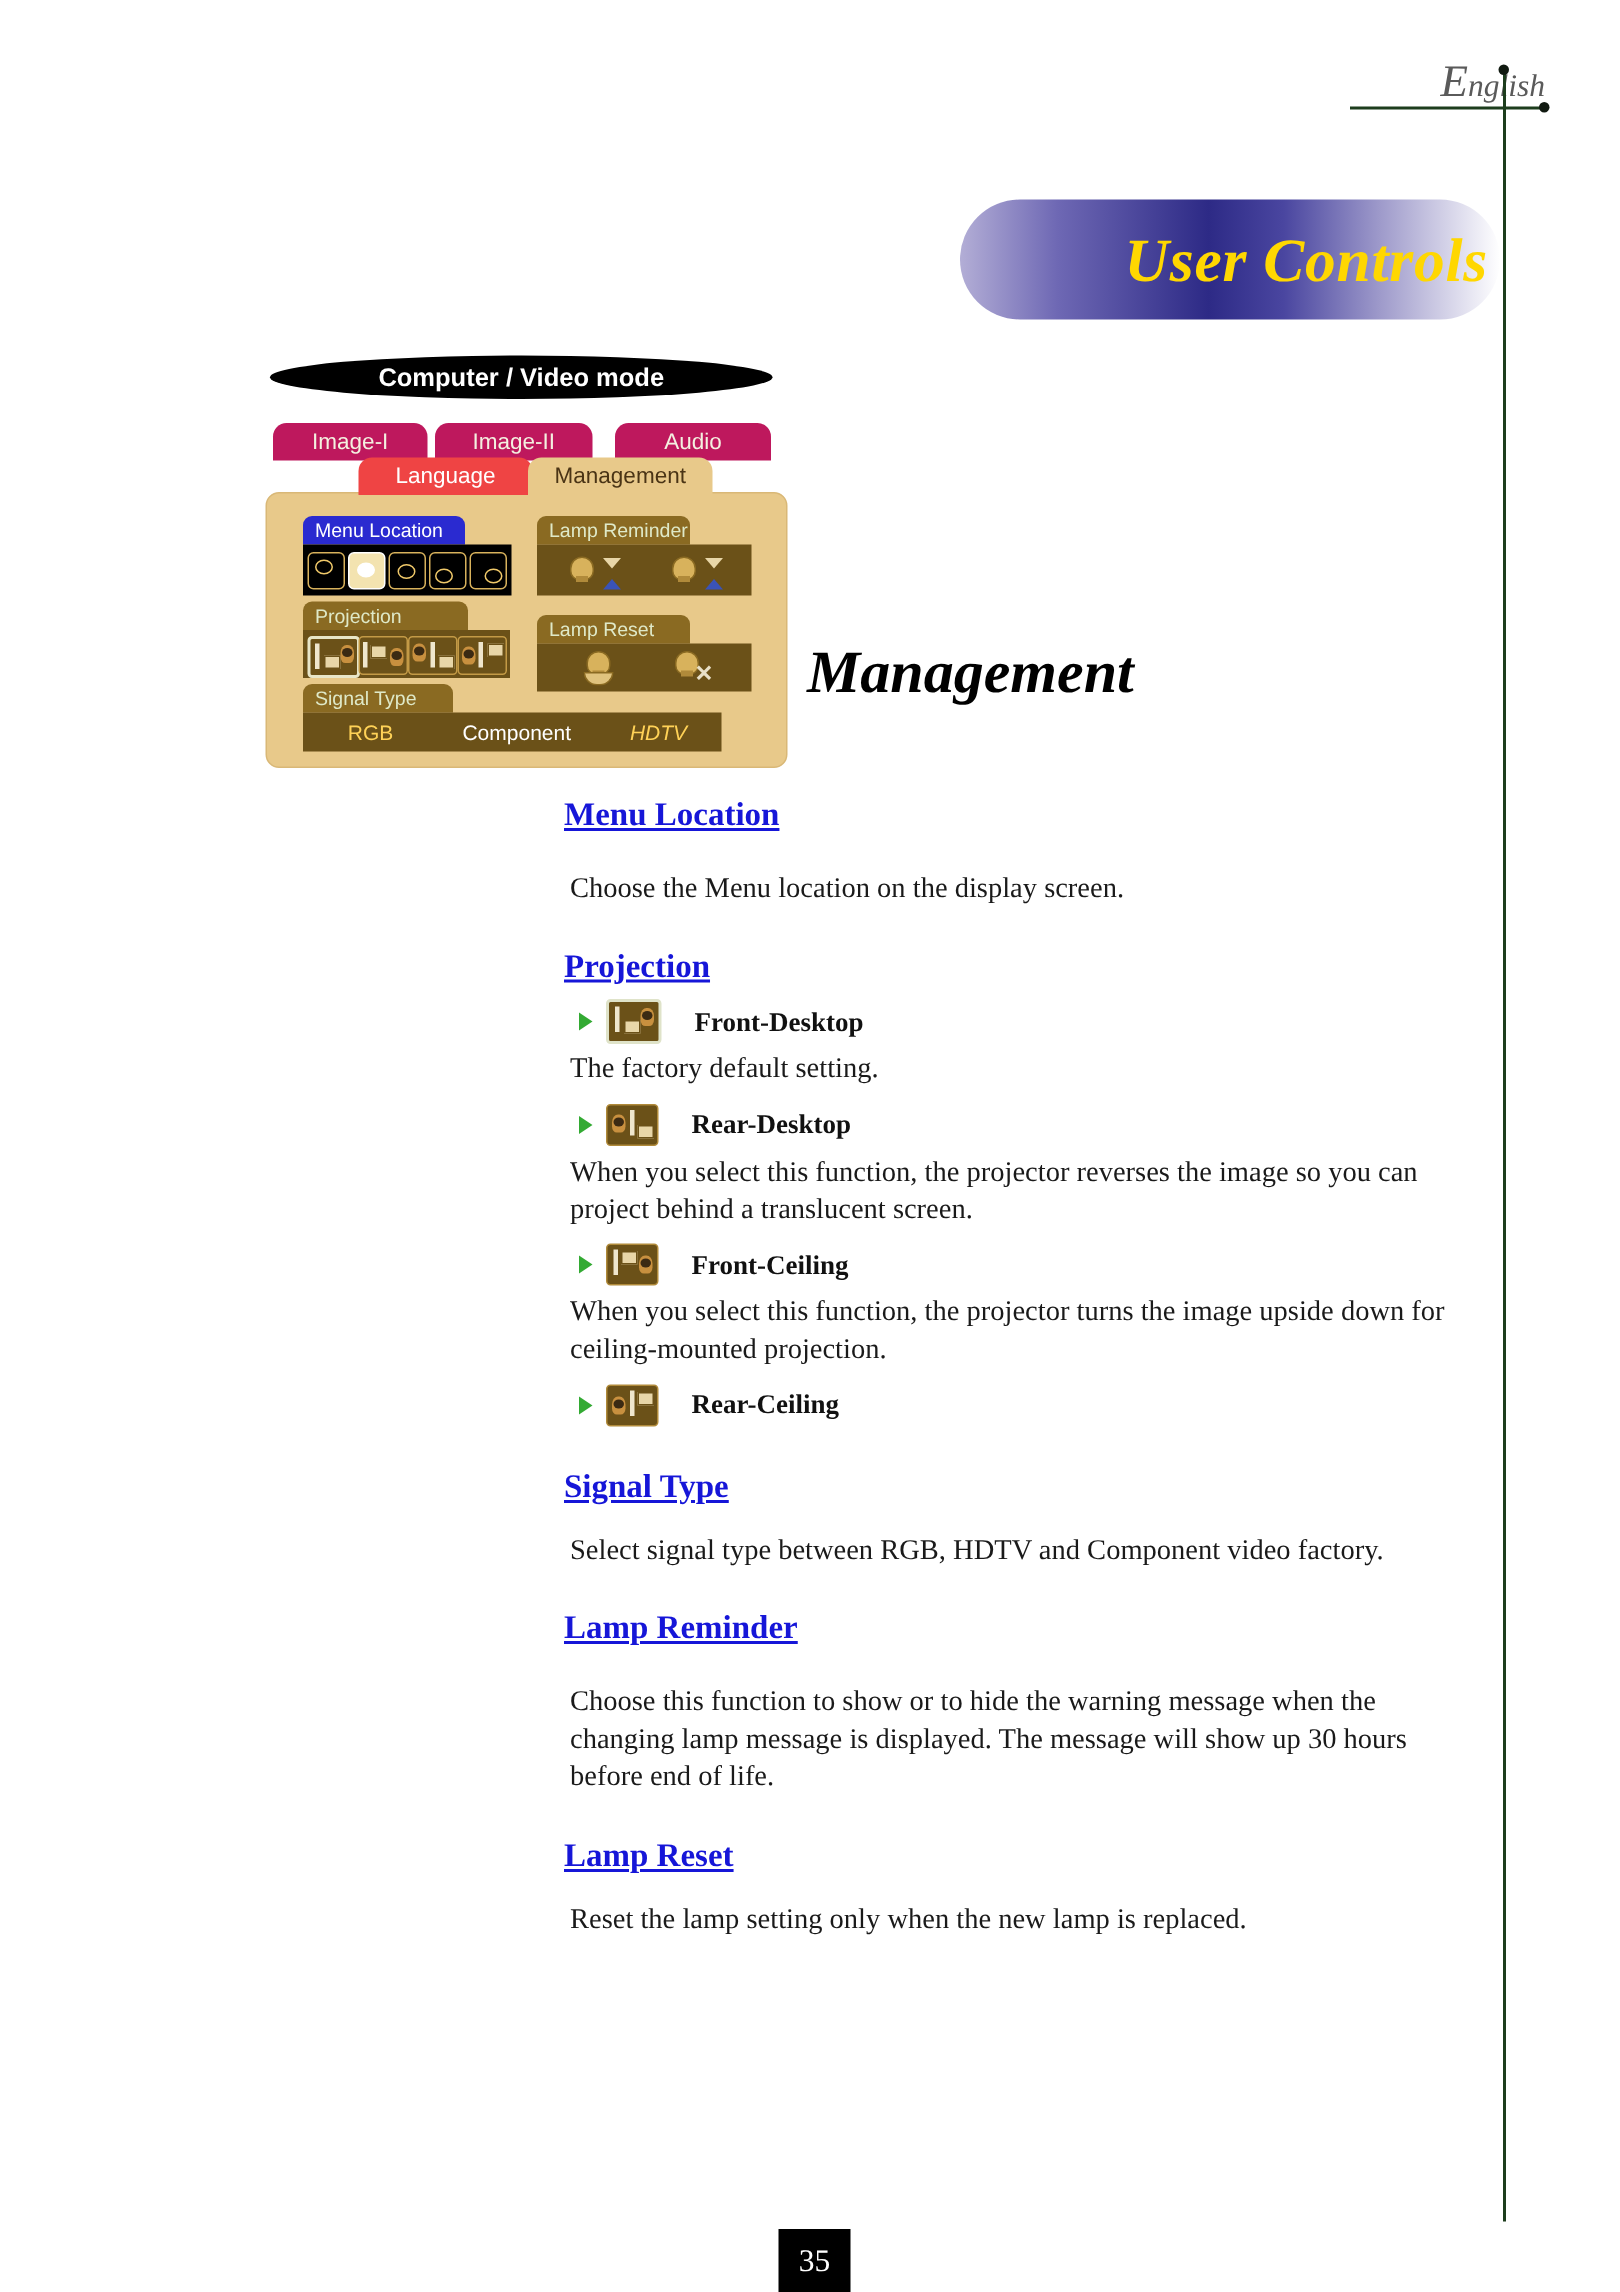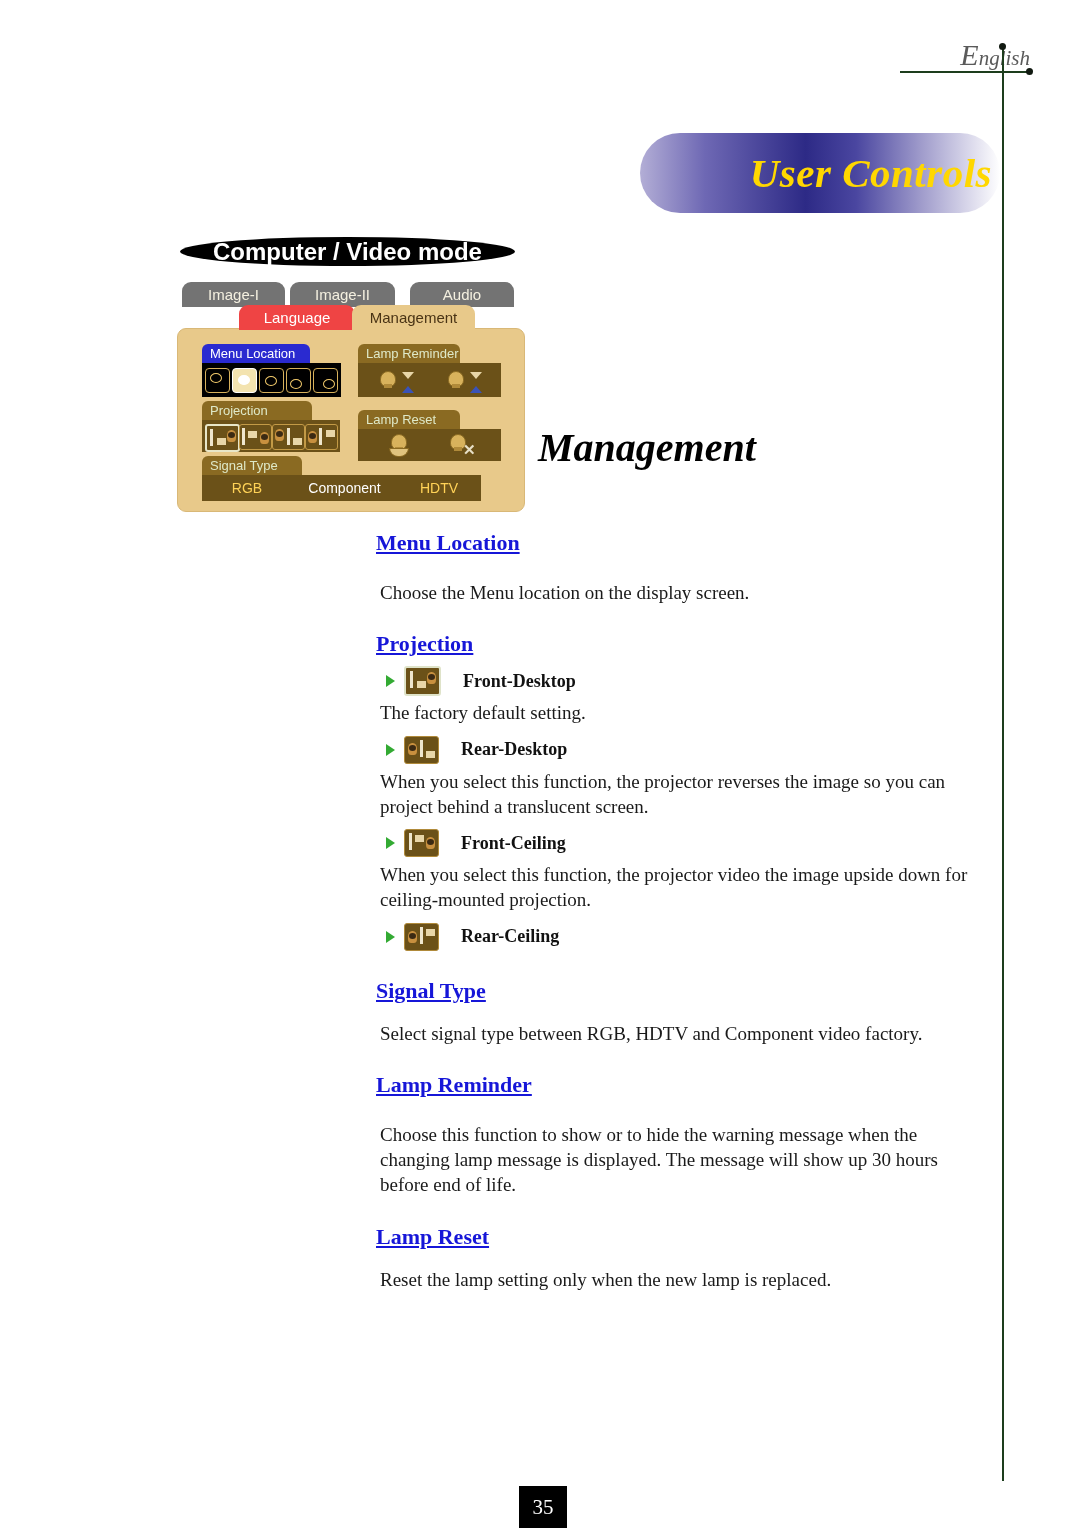--- a/index.html
+++ b/index.html
@@ -37,31 +37,31 @@
   }
 
   
   #mode-banner{
     position:absolute;left:180px;top:237px;width:335px;height:29px;
     background:#000;border-radius:50%/50%;
   }
   #mode-banner-label{
     position:absolute;left:180px;top:237px;width:335px;height:29px;
     display:flex;align-items:center;justify-content:center;
-    color:#fff;font-family:"Liberation Sans",sans-serif;font-weight:bold;font-size:24px;
+    color:#fff;font-family:"Liberation Sans",sans-serif;font-weight:bold;font-size:17px;
   }
 
   
   #osd{position:absolute;left:177px;top:282px;width:348px;height:230px;}
   #osd-body{position:absolute;left:0;top:46px;width:348px;height:184px;
     background:#e8c98a;border-radius:9px;border:1px solid #d9b877;box-sizing:border-box;}
   .osd-tab{position:absolute;height:25px;border-radius:9px 9px 0 0;
     font-family:"Liberation Sans",sans-serif;font-size:15px;
     display:flex;align-items:center;justify-content:center;box-sizing:border-box;}
-  .osd-tab.inactive{background:#737373;color:#f4f0e0;}
+  .osd-tab.inactive{background:#be185d;color:#f4f0e0;}
   .osd-tab.semi{background:#ef4444;color:#fff;}
   .osd-tab.active{background:#e8c98a;color:#4a3415;}
   #tab-image1{left:5px;top:0;width:103px;}
   #tab-image2{left:113px;top:0;width:105px;}
   #tab-audio{left:233px;top:0;width:104px;}
   #tab-language{left:62px;top:23px;width:116px;}
   #tab-management{left:175px;top:23px;width:123px;}
 
   .osd-section-label{position:absolute;height:19px;border-radius:6px 6px 0 0;
     font-family:"Liberation Sans",sans-serif;font-size:13px;color:#dfe9c8;
@@ -77,21 +77,21 @@
     display:flex;align-items:center;color:#fff;font-family:"Liberation Sans",sans-serif;font-size:14px;}
   #lbl-lampremind{left:181px;top:62px;width:102px;background:#8a6a22;}
   #pnl-lampremind{left:181px;top:81px;width:143px;height:34px;}
   #lbl-lampreset{left:181px;top:128px;width:102px;background:#8a6a22;}
   #pnl-lampreset{left:181px;top:147px;width:143px;height:32px;}
 
   #pnl-signal .sig{text-align:center;}
   #pnl-signal .sig.sel{color:#ffd257;}
   #sig-rgb{width:90px;}
   #sig-comp{width:105px;}
-  #sig-hdtv{width:84px;}
+  #sig-hdtv{width:84px;font-style:italic;}
 
   .ml-box{position:absolute;top:5px;width:23px;height:23px;border:1px solid #d8b25c;border-radius:4px;}
   .ml-box i{position:absolute;display:block;width:10px;height:8px;border:1px solid #f0c96a;border-radius:50%;}
   .ml-box.sel{background:#f3e3b0;border-color:#fff;}
   .ml-box.sel i{background:#ffffff;border-color:#ffffff;}
 
   .pj-box{position:absolute;top:4px;width:31px;height:24px;border:1px solid #c39a46;border-radius:3px;
     background:#6b5118;overflow:hidden;}
   .pj-box.sel{border:2px solid #e8e6c8;}
   .pj-wall{position:absolute;width:3px;height:17px;background:#efe6cd;top:3px;}
@@ -264,21 +264,21 @@
 
   <div class="opt-row">
     <span class="tri"></span>
     <span class="opt-icon">
       <i class="pj-wall" style="left:4px"></i>
         <i class="pj-proj" style="left:9px;top:4px"></i>
         <i class="pj-head" style="left:21px;top:7px"></i>
     </span>
     <span class="opt-label">Front-Ceiling</span>
   </div>
-  <p class="body indent">When you select this function, the projector video the image upside down for ceiling-mounted projection.</p>
+  <p class="body indent">When you select this function, the projector turns the image upside down for ceiling-mounted projection.</p>
 
   <div class="opt-row">
     <span class="tri"></span>
     <span class="opt-icon">
       <i class="pj-head" style="left:3px;top:7px"></i>
         <i class="pj-wall" style="left:15px"></i>
         <i class="pj-proj" style="left:20px;top:4px"></i>
     </span>
     <span class="opt-label">Rear-Ceiling</span>
   </div>

